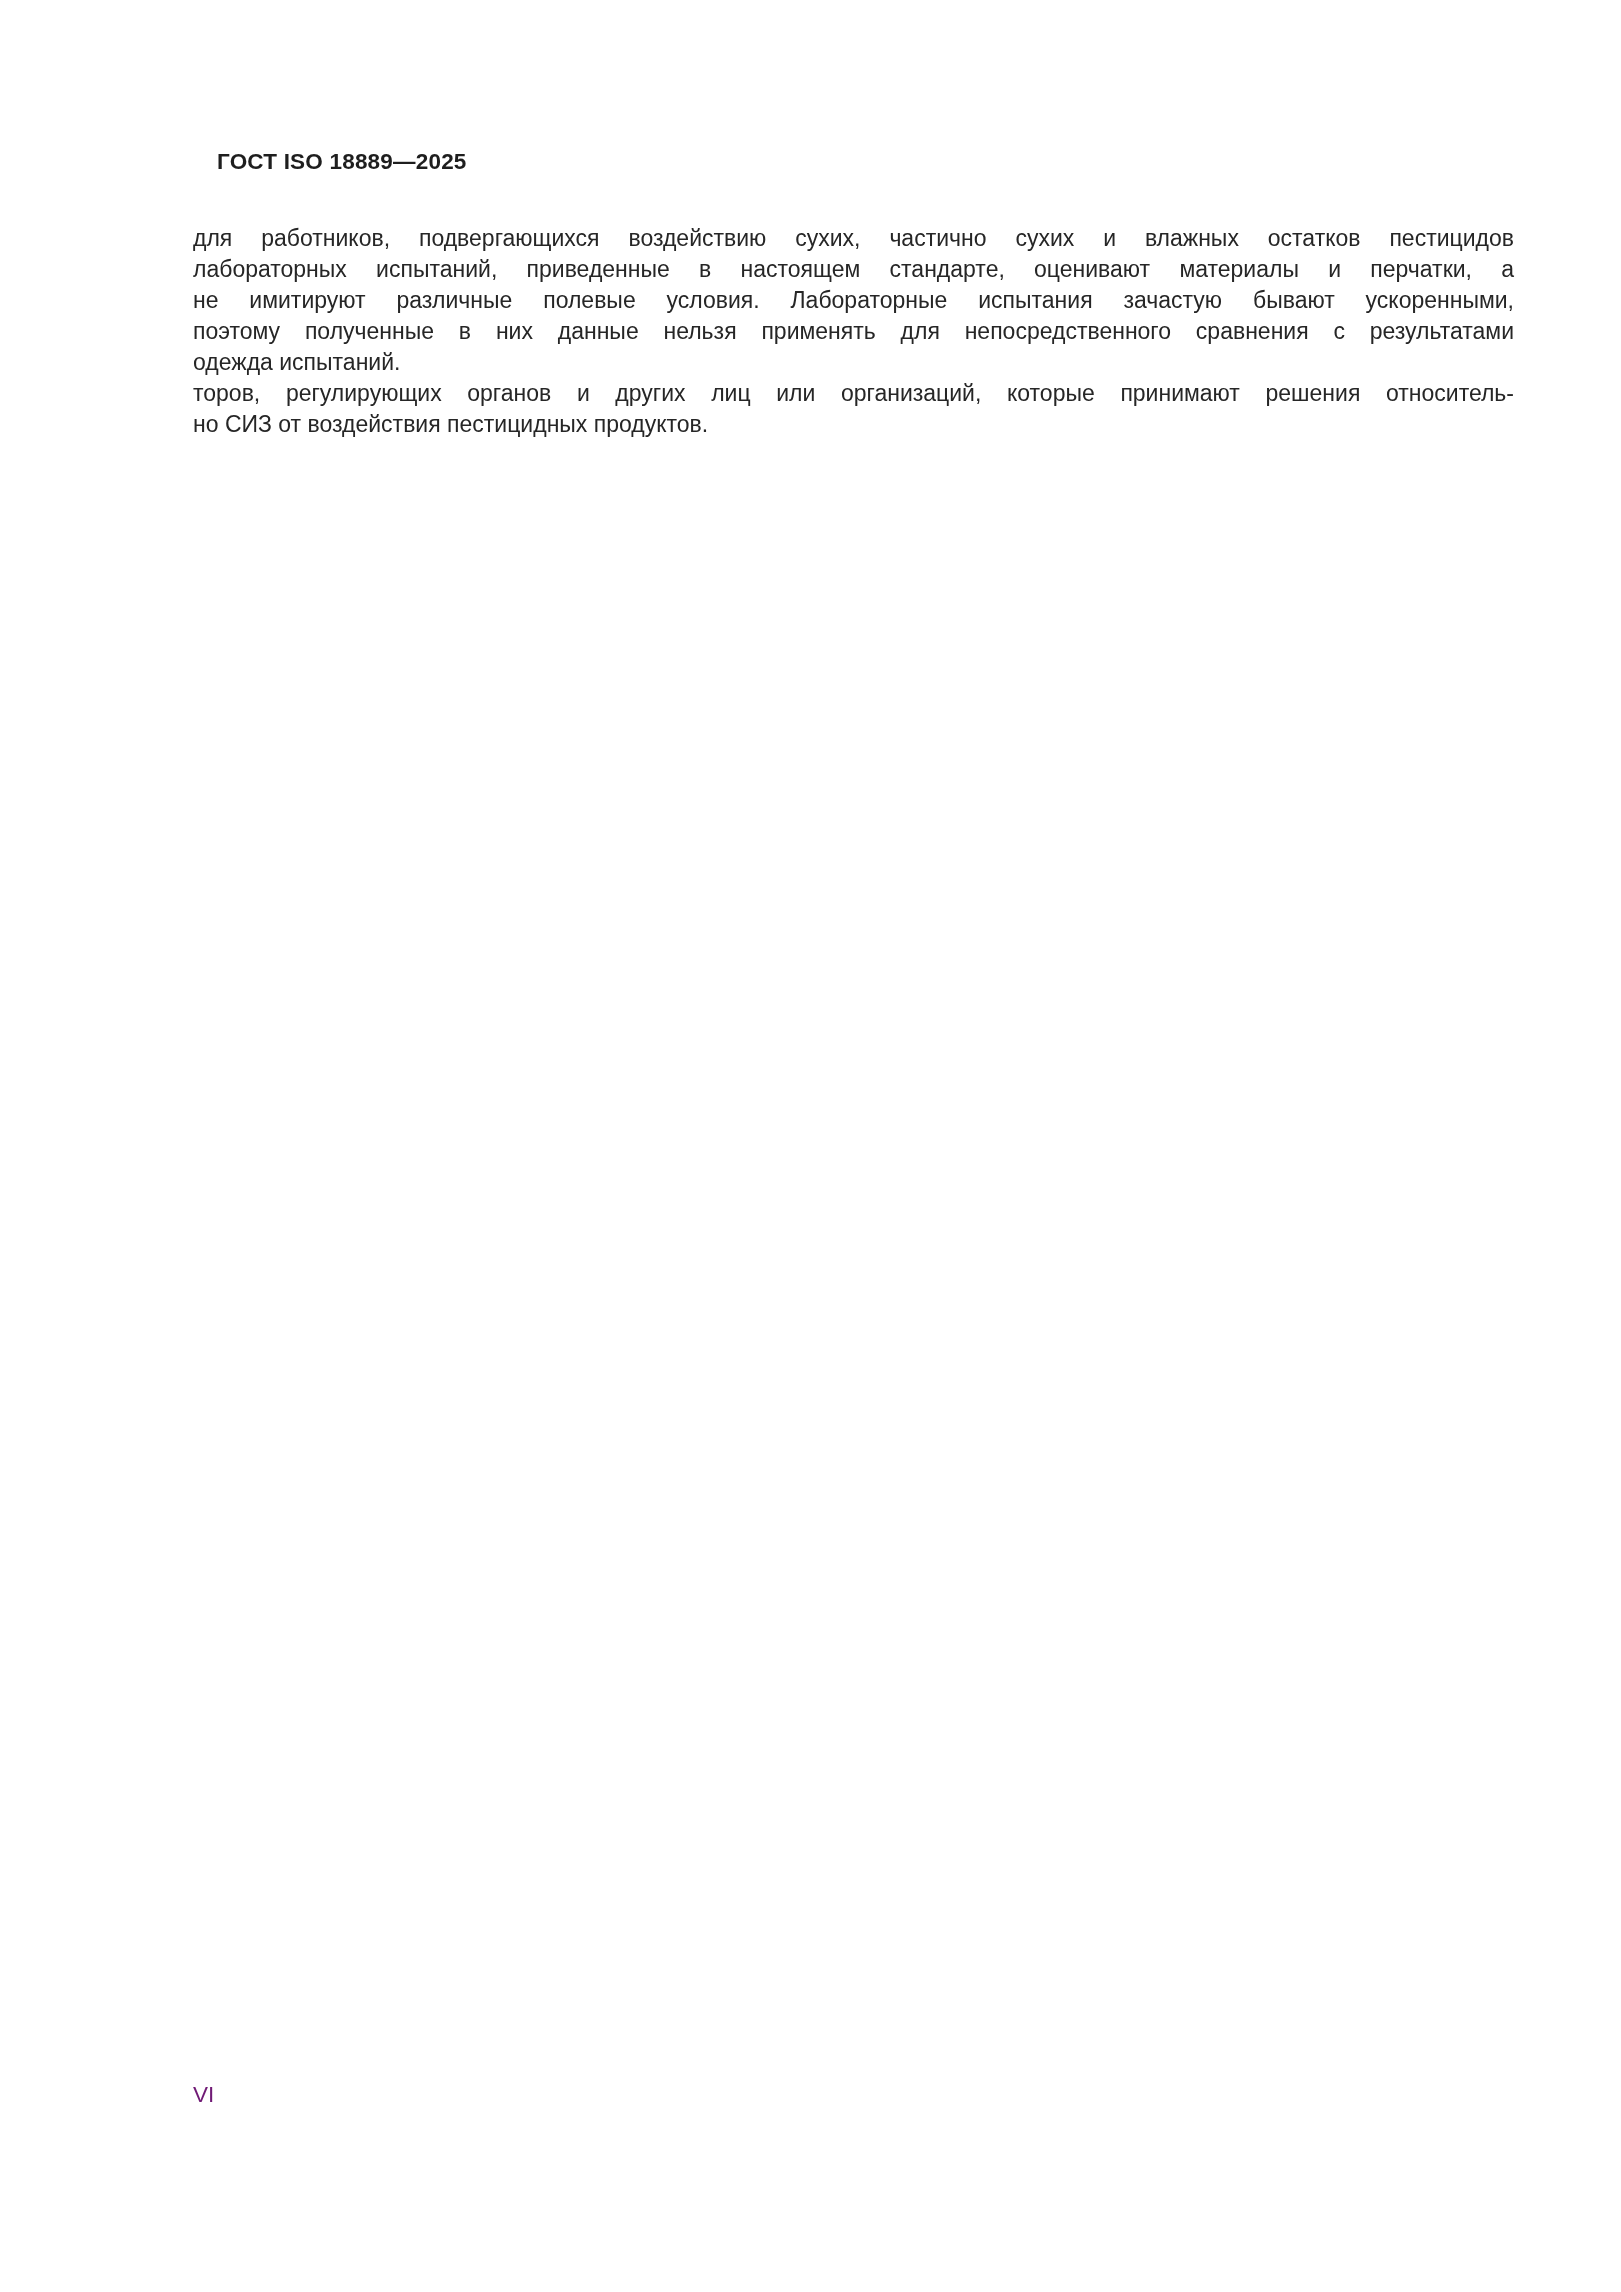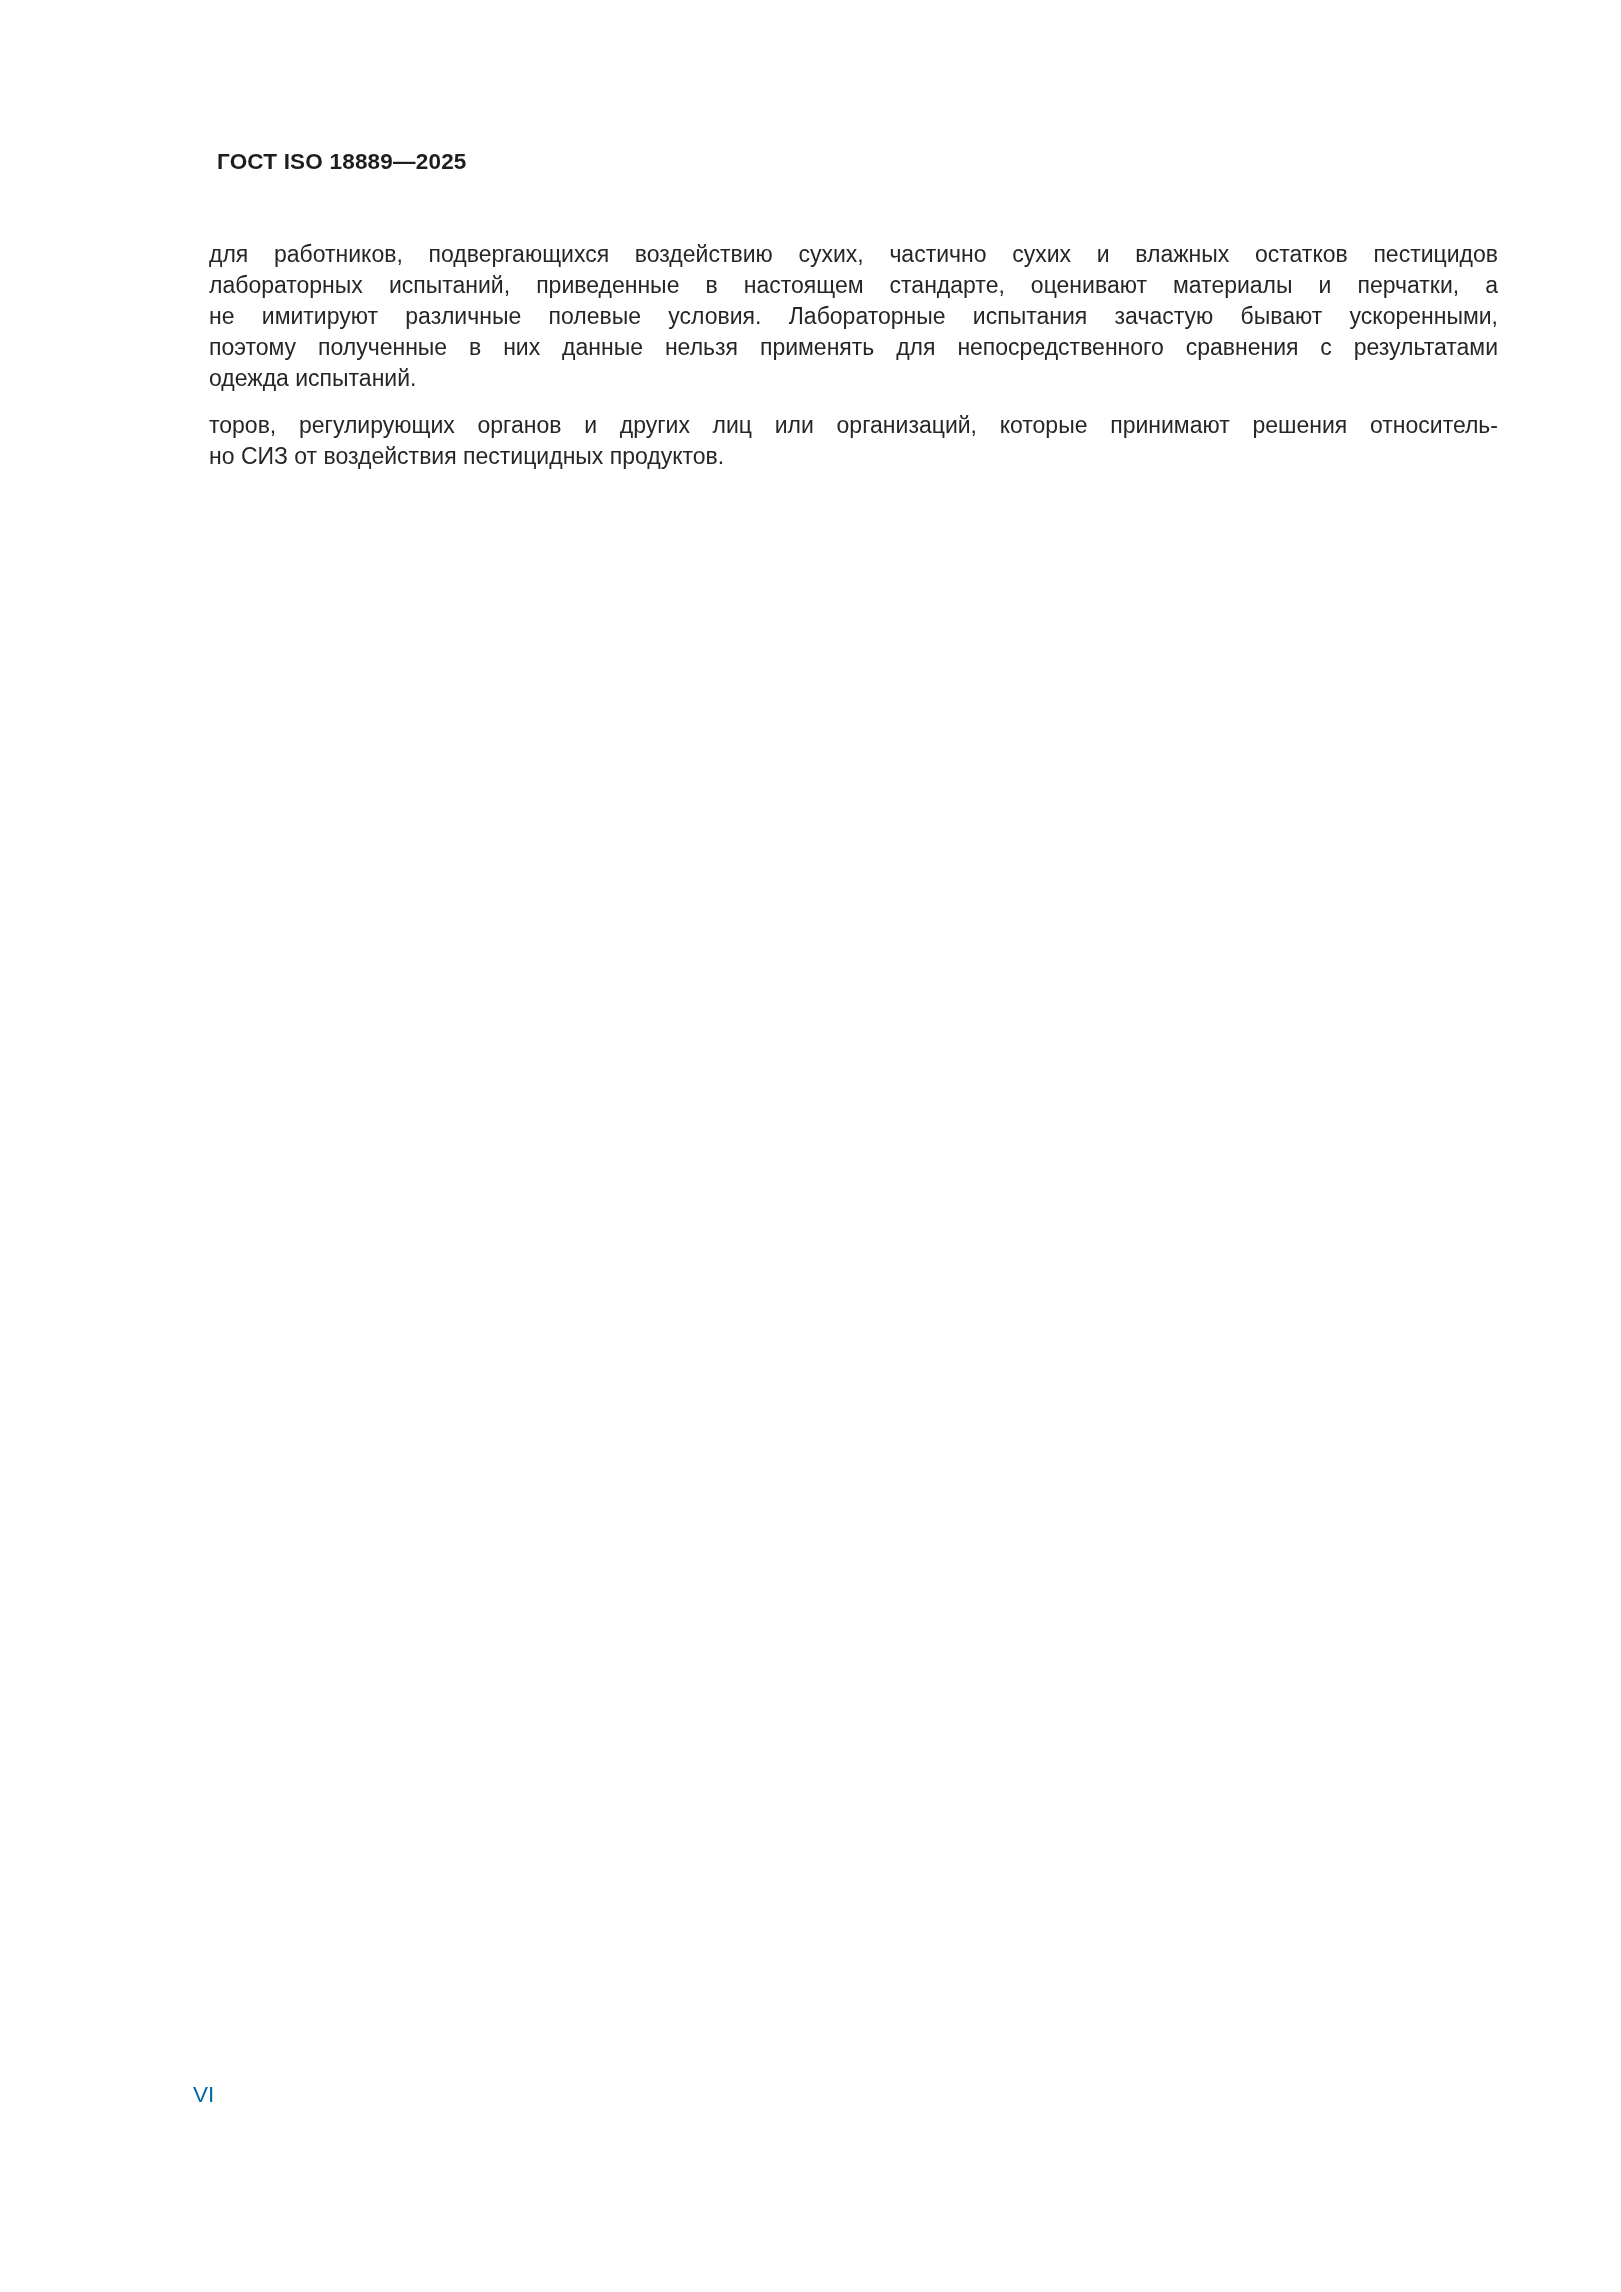--- a/index.html
+++ b/index.html
@@ -28,39 +28,39 @@
     .body-text {
       position: absolute;
       left: 193px;
       top: 223px;
       width: 1321px;
       font-size: 23px;
       line-height: 31px;
       color: #262626;
     }
     .para {
-      margin: 16px;
+      margin: 0;
       text-align: justify;
       text-align-last: left;
     }
     .line {
       display: block;
       text-align: justify;
       text-align-last: justify;
       white-space: nowrap;
     }
     .line.last {
       text-align-last: left;
     }
     .page-number {
       position: absolute;
       left: 193px;
       top: 2082px;
       font-size: 22.5px;
-      color: #0369a1;
+      color: #701a75;
     }
   </style>
 </head>
 <body>
 
 <div class="page-header">ГОСТ ISO 18889—2025</div>
 
 <div class="body-text">
   <div class="para">
     <span class="line">для работников, подвергающихся воздействию сухих, частично сухих и влажных остатков пестицидов</span>

